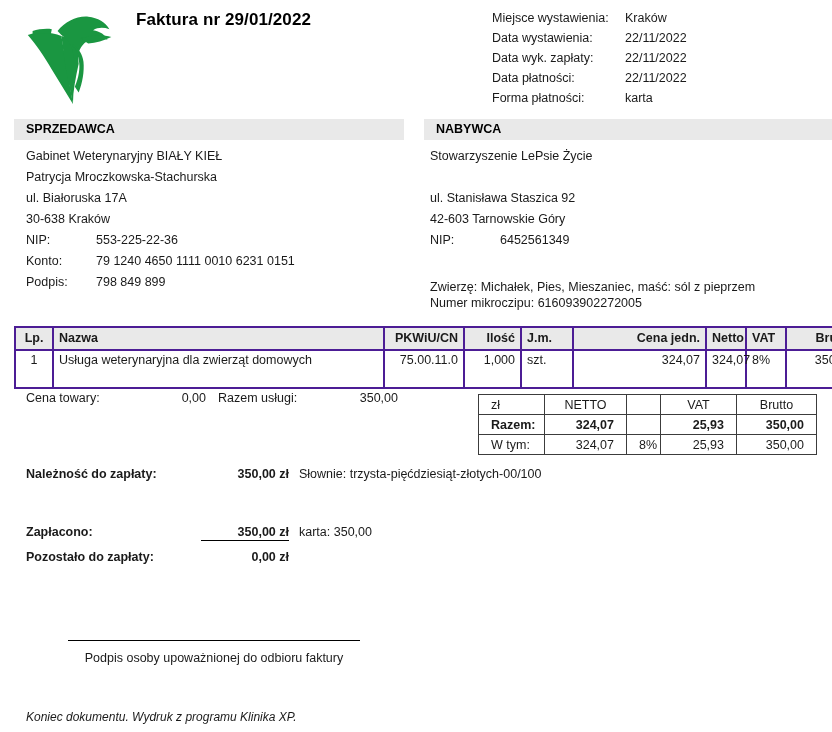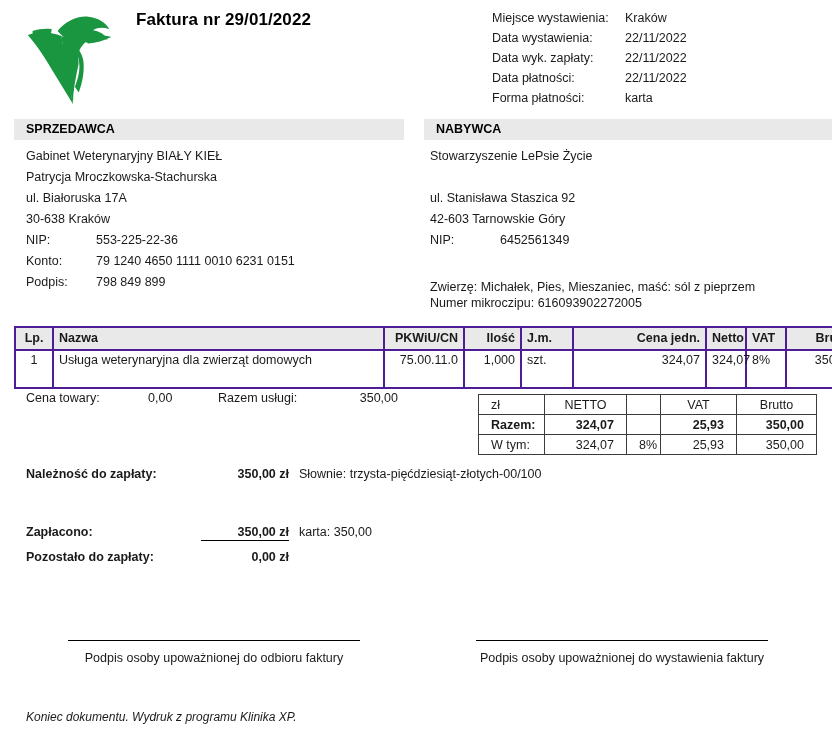--- a/index.html
+++ b/index.html
@@ -143,21 +143,21 @@
     position: absolute;
     left: 26px;
     top: 389px;
     width: 400px;
     height: 18px;
     line-height: 18px;
     display: flex;
     font-size: 12.5px;
   }
   .tl-lab1 { width: 122px; flex: 0 0 122px; }
-  .tl-val1 { width: 58px;  flex: 0 0 58px; }
+  .tl-val1 { width: 58px;  flex: 0 0 58px; text-align: right; }
   .tl-lab2 { width: 110px; flex: 0 0 110px; padding-left: 12px; }
   .tl-val2 { width: 70px;  flex: 0 0 70px; text-align: right; }
 
   
   .vat-table {
     position: absolute;
     left: 478px;
     top: 394px;
     width: 338px;
     border-collapse: collapse;
@@ -408,20 +408,16 @@
 
   <div class="pay-left">
     <span class="pl-label">Pozostało do zapłaty:</span>
     <span class="pl-amount">0,00 zł</span>
   </div>
 
   <div class="sig sig-left">
     <div class="sig-line"></div>
     <div>Podpis osoby upoważnionej do odbioru faktury</div>
   </div>
-  <div class="sig sig-right">
-    <div class="sig-line"></div>
-    <div>Podpis osoby upoważnionej do wystawienia faktury</div>
-  </div>
 
   <div class="footer">Koniec dokumentu. Wydruk z programu Klinika XP.</div>
 
 </div>
 
 </body></html>

